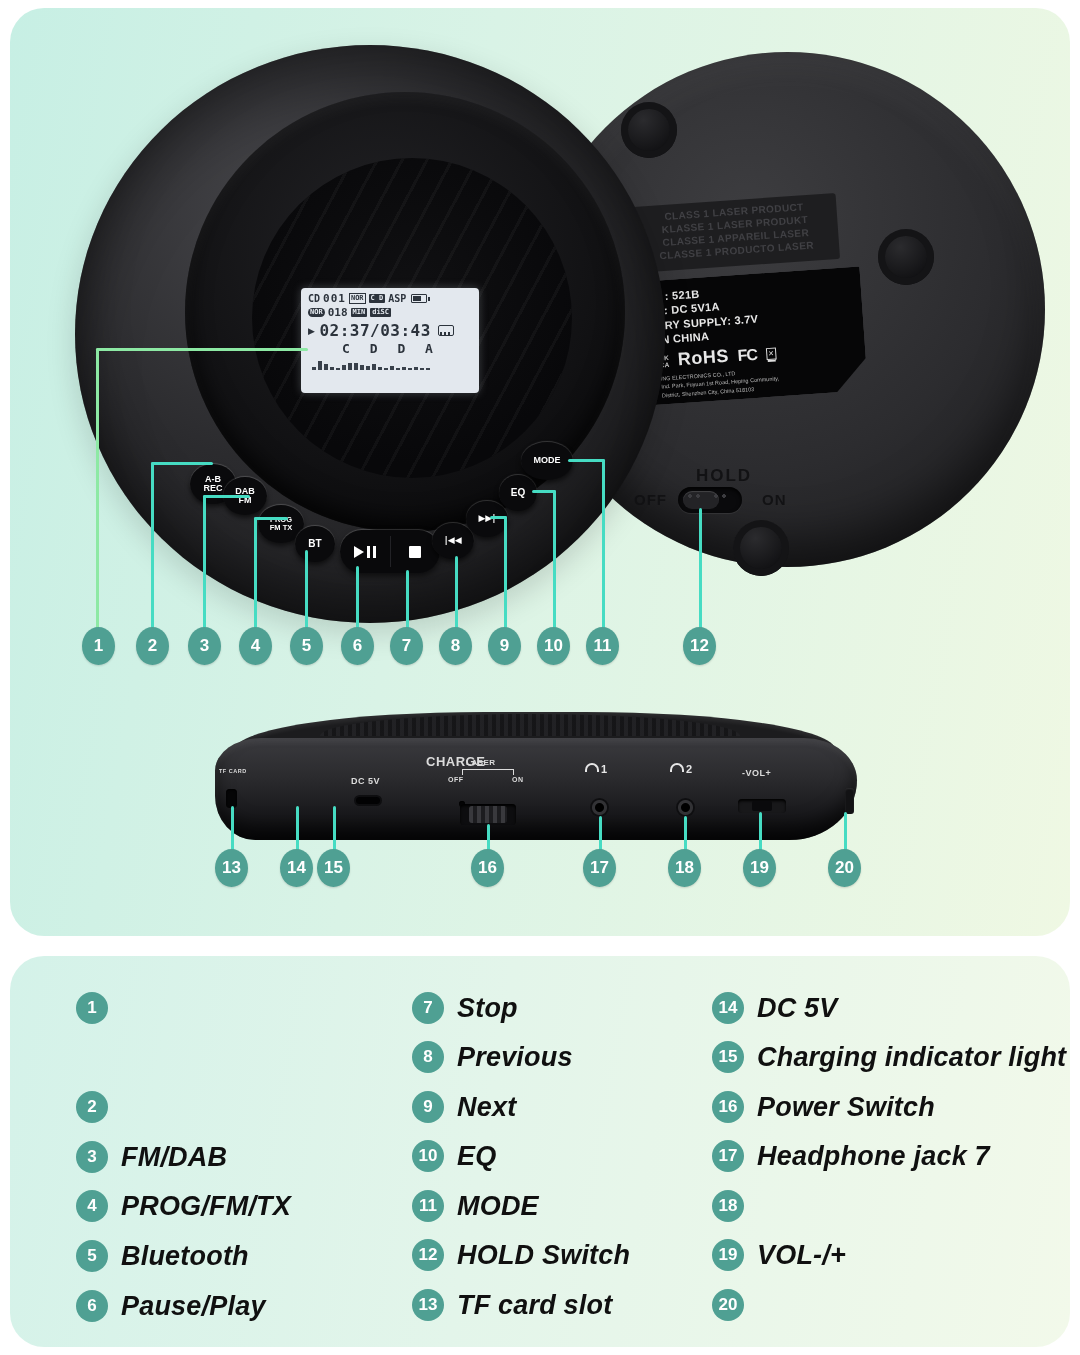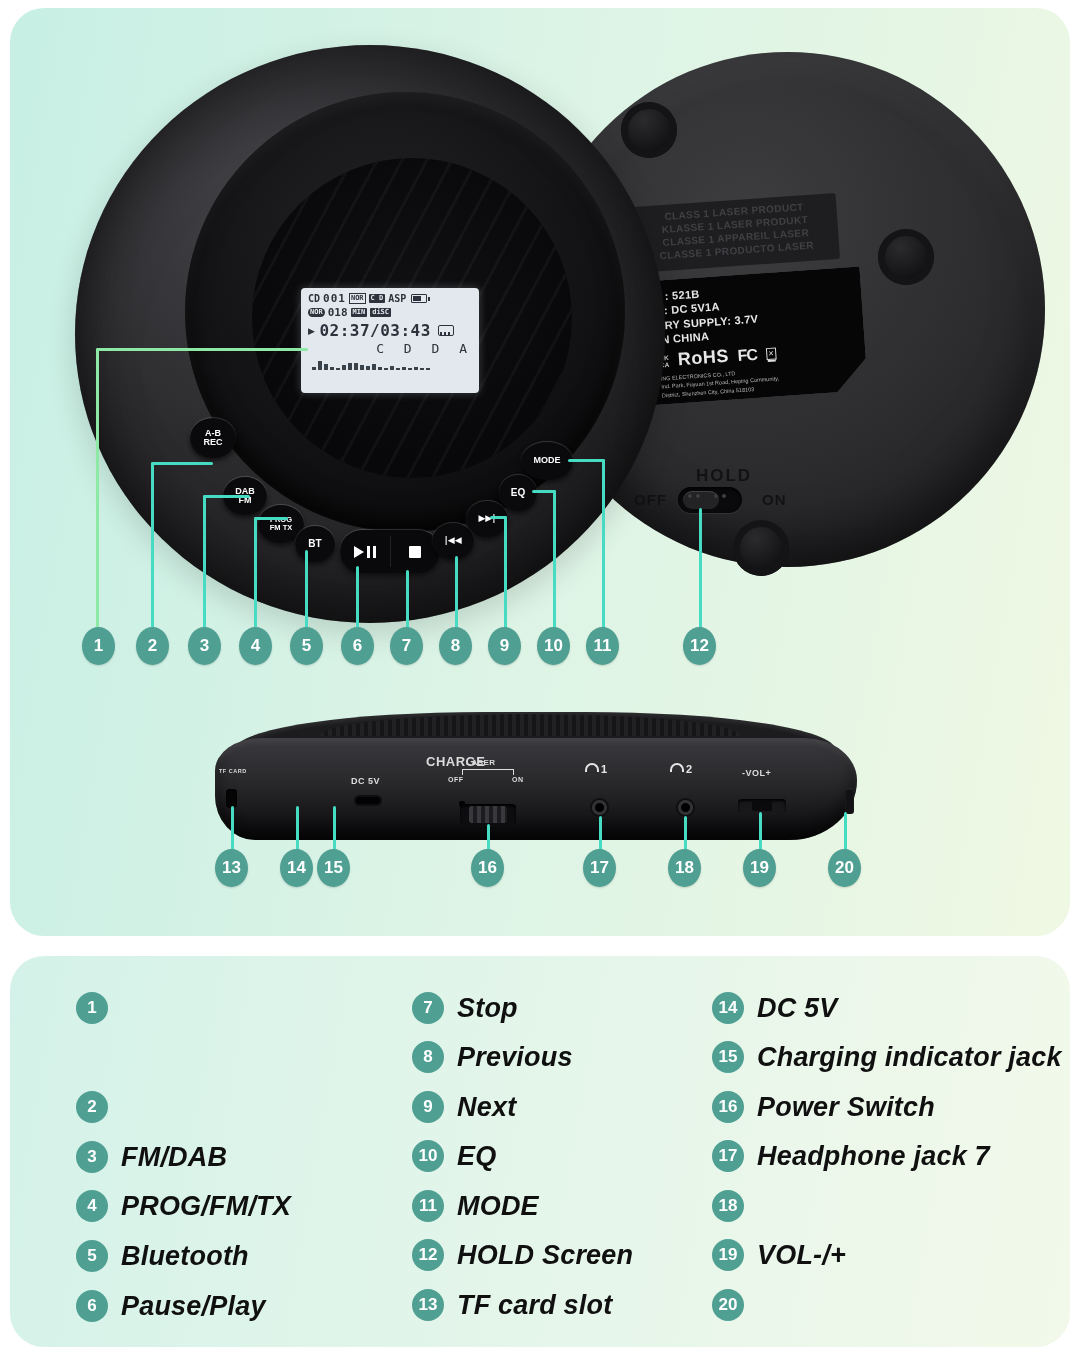--- a/index.html
+++ b/index.html
@@ -68,21 +68,21 @@
   .linv{background:var(--lcd-fg);color:var(--lcd-bg);font-size:7px;font-weight:bold;padding:0 2px;line-height:1.3;border-radius:1px}
   .linv.rd{border-radius:5px}
   .r2{font-size:11px;font-weight:bold;margin-top:1px}
   .batt{width:16px;height:9px;border:1.5px solid var(--lcd-fg);border-radius:1px;position:relative;margin-left:2px}
   .batt::after{content:"";position:absolute;right:-4px;top:1.5px;width:2.5px;height:4px;background:var(--lcd-fg)}
   .batt::before{content:"";position:absolute;left:1px;top:1px;bottom:1px;width:8px;background:var(--lcd-fg)}
   .r3{font-size:16px;font-weight:bold;margin-top:2px;letter-spacing:.5px}
   .r3 .ply{font-family:"DejaVu Sans",sans-serif;font-size:9px;margin-right:1px}
   .kbd{width:16px;height:11px;border:1.5px solid var(--lcd-fg);border-radius:2px;margin-left:4px;
     background:repeating-linear-gradient(90deg,var(--lcd-fg) 0 2px,transparent 2px 4px) 1px 6px / 12px 3px no-repeat}
-  .r4{justify-content:flex-end;font-size:13px;font-weight:normal;letter-spacing:6px;margin-top:1px}
+  .r4{justify-content:center;font-size:13px;font-weight:bold;letter-spacing:6px;margin-top:1px}
   .r5{height:12px;align-items:flex-end;gap:2px;margin-top:2px;padding:0 4px}
   .sbar{width:4px;background:#39414b}
 
   
   .btn{position:absolute;z-index:3;background:#0a0a0c;border-radius:50%;display:flex;align-items:center;justify-content:center;
     color:#fff;font-weight:bold;text-align:center;line-height:1.05;
     box-shadow:0 -1px 1px rgba(255,255,255,.18), 0 3px 5px rgba(0,0,0,.6)}
   .glyph{font-family:"DejaVu Sans",sans-serif}
   .pill{position:absolute;left:340px;top:530px;width:100px;height:43px;border-radius:22px;background:#09090b;z-index:3;
     display:flex;box-shadow:0 -1px 1px rgba(255,255,255,.18), 0 3px 6px rgba(0,0,0,.6)}
@@ -225,21 +225,21 @@
         <div class="sbar" style="height: 4px;"></div>
         <div class="sbar" style="height: 2px;"></div>
         <div class="sbar" style="height: 3px;"></div>
         <div class="sbar" style="height: 2px;"></div>
         <div class="sbar" style="height: 3px;"></div>
         <div class="sbar" style="height: 2px;"></div>
         <div class="sbar" style="height: 2px;"></div>
       </div>
   </div>
 
-  <div class="btn" style="left:190px;top:418px;width:46px;height:40px;font-size:9px">
+  <div class="btn" style="left:190px;top:464px;width:46px;height:40px;font-size:9px">
       <span class="prewrap">A-B
 REC</span>
     </div>
   <div class="btn" style="left:223px;top:477px;width:44px;height:38px;font-size:9px">
       <span class="prewrap">DAB
 FM</span>
     </div>
   <div class="btn" style="left:258px;top:505px;width:46px;height:38px;font-size:7.5px">
       <span class="prewrap">PROG
 FM TX</span>
@@ -396,34 +396,34 @@
   <div class="li" style="left:412px;top:1140px">
     <span class="num">10</span>
       <span class="txt">EQ</span>
     </div>
   <div class="li" style="left:412px;top:1190px">
     <span class="num">11</span>
       <span class="txt">MODE</span>
     </div>
   <div class="li" style="left:412px;top:1239px">
     <span class="num">12</span>
-      <span class="txt">HOLD Screen</span>
+      <span class="txt">HOLD Switch</span>
     </div>
   <div class="li" style="left:412px;top:1289px">
     <span class="num">13</span>
       <span class="txt">TF card slot</span>
     </div>
 
   <div class="li" style="left:712px;top:992px">
     <span class="num">14</span>
       <span class="txt">DC 5V</span>
     </div>
   <div class="li" style="left:712px;top:1041px">
     <span class="num">15</span>
-      <span class="txt">Charging indicator jack</span>
+      <span class="txt">Charging indicator light</span>
     </div>
   <div class="li" style="left:712px;top:1091px">
     <span class="num">16</span>
       <span class="txt">Power Switch</span>
     </div>
   <div class="li" style="left:712px;top:1140px">
     <span class="num">17</span>
       <span class="txt">Headphone jack 7</span>
     </div>
   <div class="li" style="left:712px;top:1190px">

